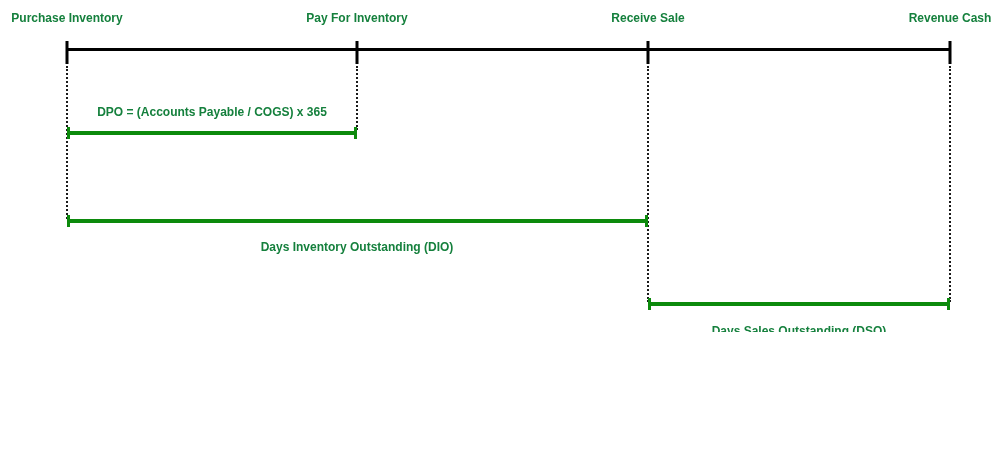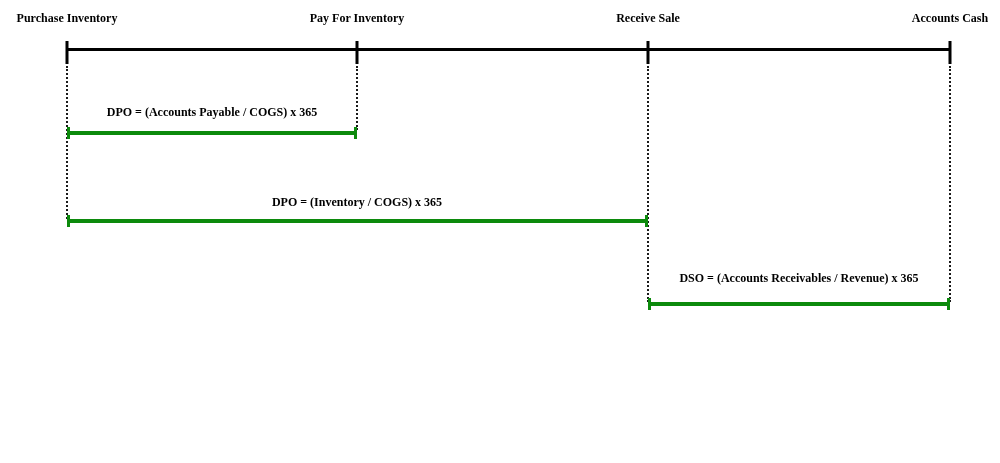--- a/index.html
+++ b/index.html
@@ -5,22 +5,22 @@
   html, body {
     margin: 0;
     padding: 0;
     background: #ffffff;
   }
   .canvas {
     position: relative;
     width: 1000px;
     height: 332px;
     background: #ffffff;
-    font-family: Liberation Serif, serif;
-    color: #000000;
+    font-family: Liberation Sans, sans-serif;
+    color: #15803d;
     overflow: hidden;
   }
   .milestone-label {
     position: absolute;
     top: 11px;
     transform: translateX(-50%);
     font-size: 12px;
     font-weight: bold;
     white-space: nowrap;
   }
@@ -77,53 +77,53 @@
   }
 </style>
 </head>
 <body>
 
 <div class="canvas">
 
   <div class="milestone-label" style="left:67px">Purchase Inventory</div>
   <div class="milestone-label" style="left:357px">Pay For Inventory</div>
   <div class="milestone-label" style="left:648px">Receive Sale</div>
-  <div class="milestone-label" style="left:950px">Accounts Cash</div>
+  <div class="milestone-label" style="left:950px">Revenue Cash</div>
 
   <div class="timeline"></div>
   <div class="tick" style="left:67px"></div>
   <div class="tick" style="left:357px"></div>
   <div class="tick" style="left:648px"></div>
   <div class="tick" style="left:950px"></div>
 
   <div class="connector" style="left:67px;  top:66px; height:153px"></div>
   <div class="connector" style="left:357px; top:66px; height:64px"></div>
   <div class="connector" style="left:648px; top:66px; height:236px"></div>
   <div class="connector" style="left:950px; top:66px; height:236px"></div>
 
   <div class="formula" style="left:212px; top:105px">DPO = (Accounts Payable / COGS) x 365</div>
   <div class="span green" style="left:67px; top:127px; width:290px">
     <div class="cap l"></div>
     <div class="bar"></div>
     <div class="cap r"></div>
   </div>
 
-  <div class="formula" style="left:357px; top:195px">DPO = (Inventory / COGS) x 365</div>
   <div class="span green" style="left:67px; top:215px; width:581px">
     <div class="cap l"></div>
     <div class="bar"></div>
     <div class="cap r"></div>
   </div>
+  <div class="span-label" style="left:357px; top:240px">Days Inventory Outstanding (DIO)</div>
 
-  <div class="formula" style="left:799px; top:271px">DSO = (Accounts Receivables / Revenue) x 365</div>
   <div class="span green" style="left:648px; top:298px; width:302px">
     <div class="cap l"></div>
     <div class="bar"></div>
     <div class="cap r"></div>
   </div>
+  <div class="span-label" style="left:799px; top:324px">Days Sales Outstanding (DSO)</div>
 
   <div class="span blue" style="left:357px; top:389px; width:593px">
     <div class="cap l"></div>
     <div class="bar"></div>
     <div class="cap r"></div>
   </div>
 
 </div>
 
 </body></html>

